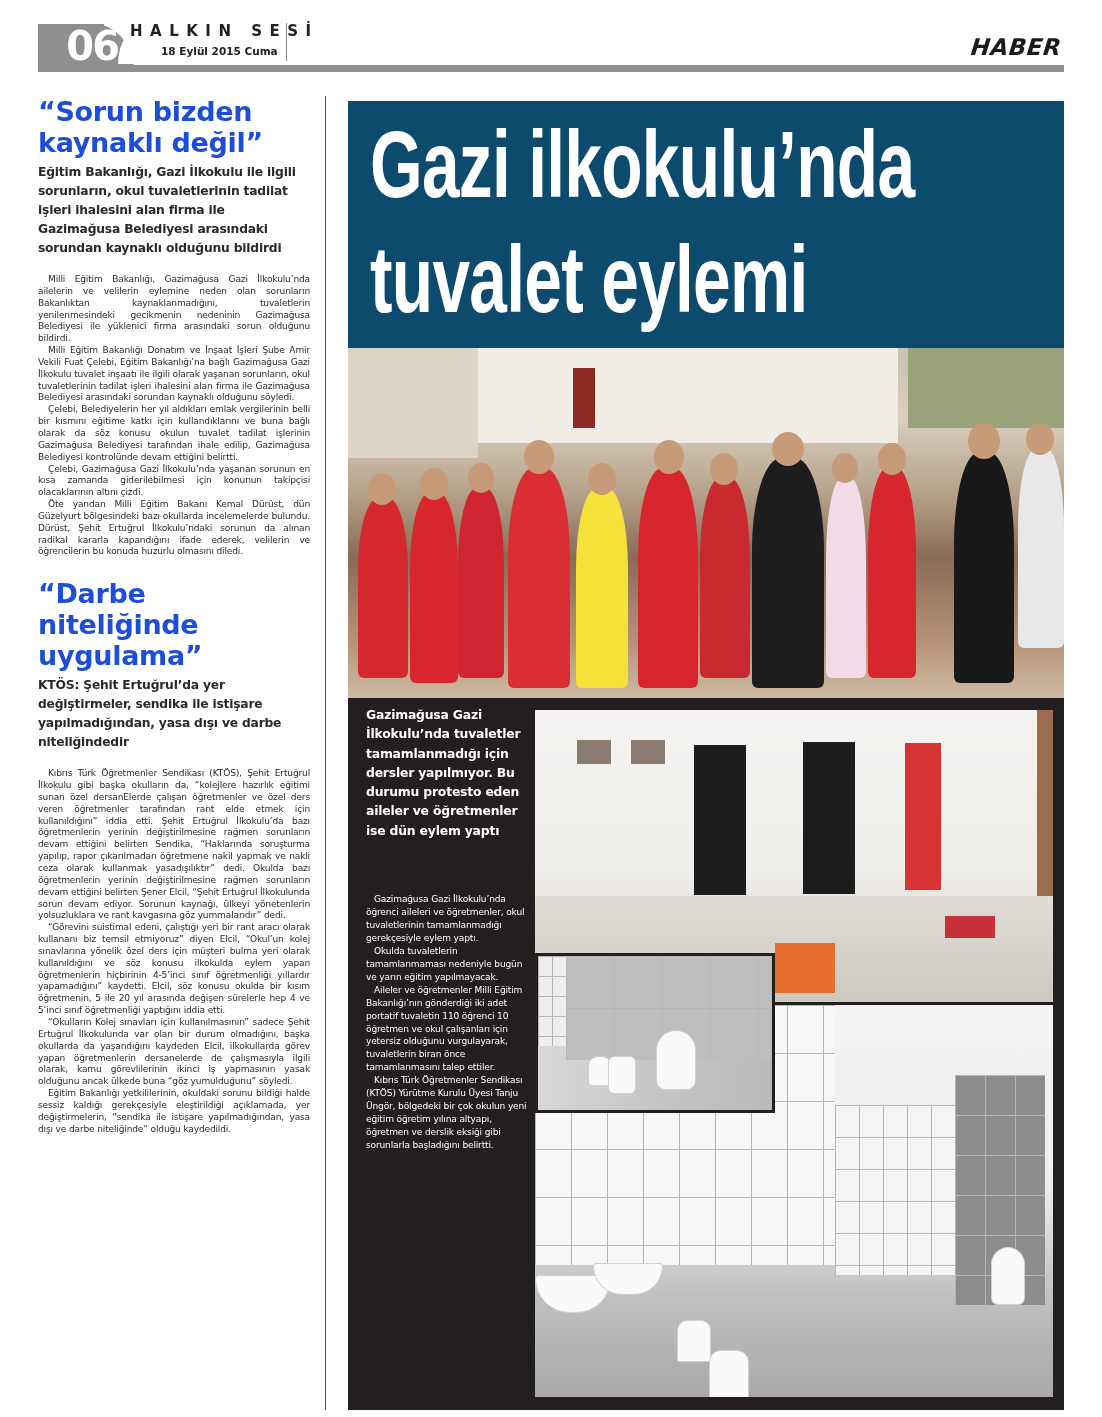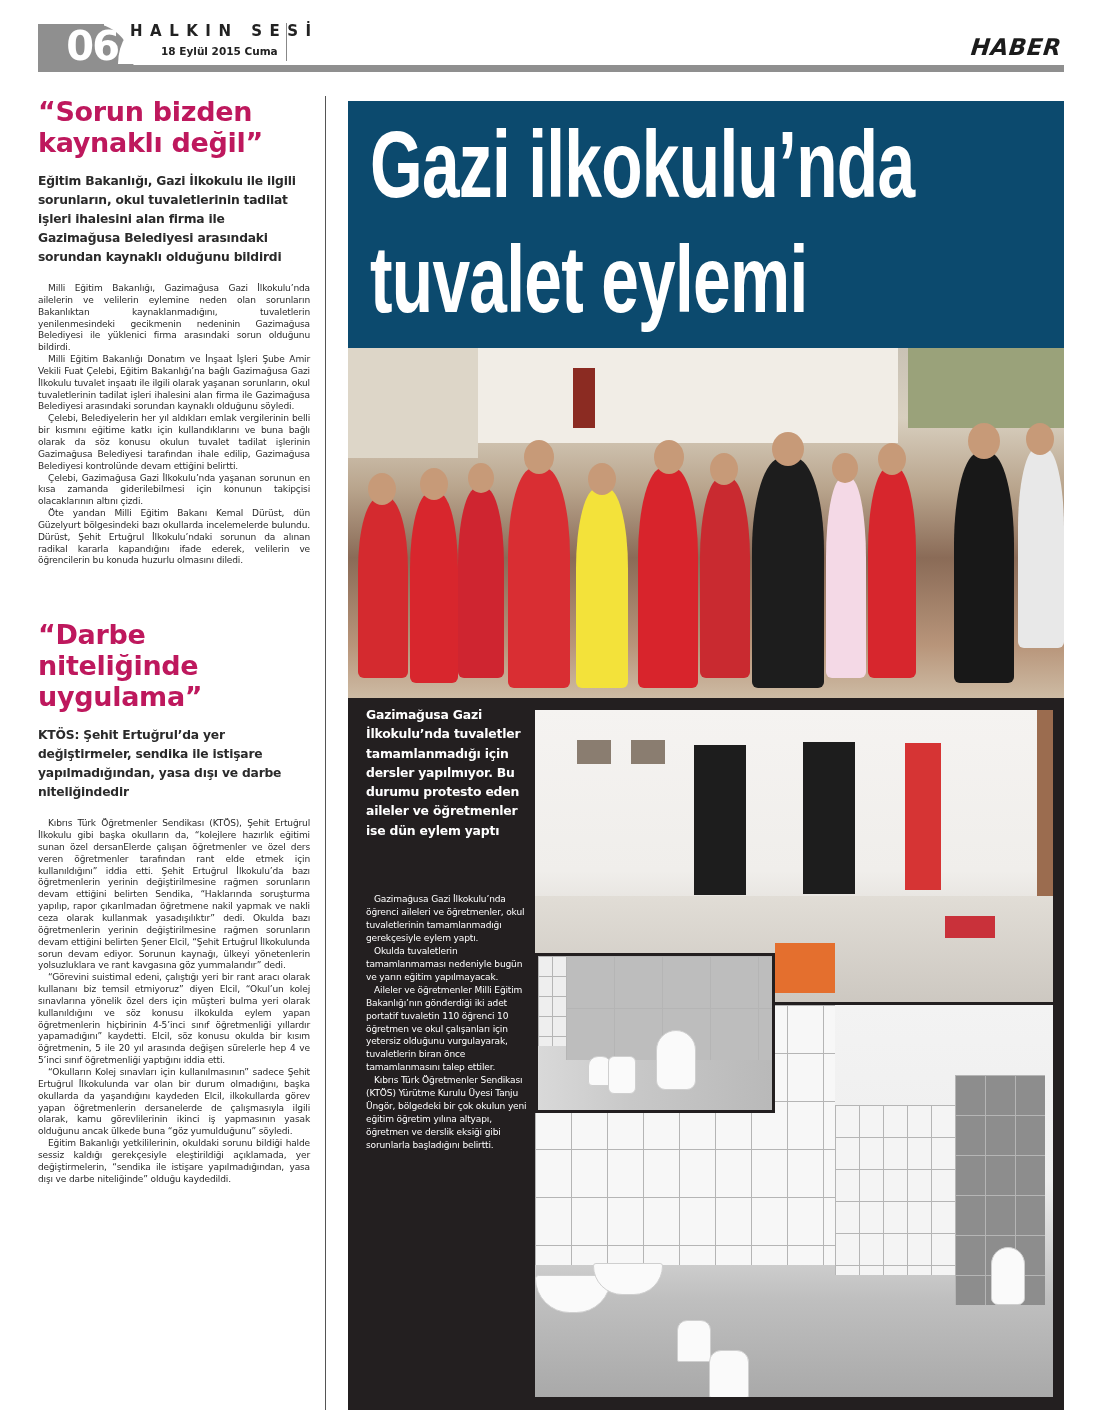--- a/index.html
+++ b/index.html
@@ -18,25 +18,25 @@
     font-size: 15px; letter-spacing: 7.5px; color: #222; }
   .paper-date { position: absolute; left: 123px; top: 27px; font-family: "DejaVu Sans", sans-serif; font-weight: bold;
     font-size: 10.5px; color: #222; }
   .mast-divider { position: absolute; left: 248px; top: 5px; width: 1px; height: 38px; background: #888; }
   .section-label { position: absolute; right: 2px; top: 16px; font-family: "DejaVu Sans", sans-serif; font-weight: bold;
     font-style: italic; font-size: 23px; letter-spacing: 0.5px; color: #1b1b1b; transform: skewX(-6deg); }
   .mast-rule { position: absolute; left: 0; top: 47px; width: 1026px; height: 7px; background: #8f8f8f; }
 
   
   .left-col { position: absolute; left: 38px; top: 96px; width: 272px; }
-  .headline-1 { font-family: "DejaVu Sans", sans-serif; font-weight: bold; font-size: 27px; line-height: 31px; color: #be185d; letter-spacing: -0.3px; }
-  .deck { margin-top: 14px; font-family: "DejaVu Sans", sans-serif; font-weight: bold; font-size: 12.3px; line-height: 19px; color: #2a2a2a; letter-spacing: -0.2px; }
+  .headline-1 { font-family: "DejaVu Sans", sans-serif; font-weight: bold; font-size: 27px; line-height: 31px; color: #1d4ed8; letter-spacing: -0.3px; }
+  .deck { margin-top: 5px; font-family: "DejaVu Sans", sans-serif; font-weight: bold; font-size: 12.3px; line-height: 19px; color: #2a2a2a; letter-spacing: -0.2px; }
   .body-text { margin-top: 16px; font-family: "DejaVu Sans", sans-serif; font-size: 9.05px; line-height: 11.85px; color: #2a2a2a; text-align: justify; letter-spacing: -0.15px; }
   .body-text p { text-indent: 10px; }
-  .headline-2 { margin-top: 52px; }
+  .headline-2 { margin-top: 20px; }
 
   .col-rule { position: absolute; left: 325px; top: 96px; width: 1px; height: 1314px; background: #555; }
 
   
   .title-block { position: absolute; left: 348px; top: 101px; width: 716px; height: 247px; background: #0c4a6e; }
   .title-text { position: absolute; left: 22px; top: 6px; color: #fff; font-family: "Liberation Sans", sans-serif; font-weight: bold;
     font-size: 94px; line-height: 115px; letter-spacing: -1px; transform: scaleX(0.72); transform-origin: left top; white-space: nowrap; }
 
   .photo { position: absolute; overflow: hidden; }
   .photo-crowd { left: 348px; top: 348px; width: 716px; height: 350px;

